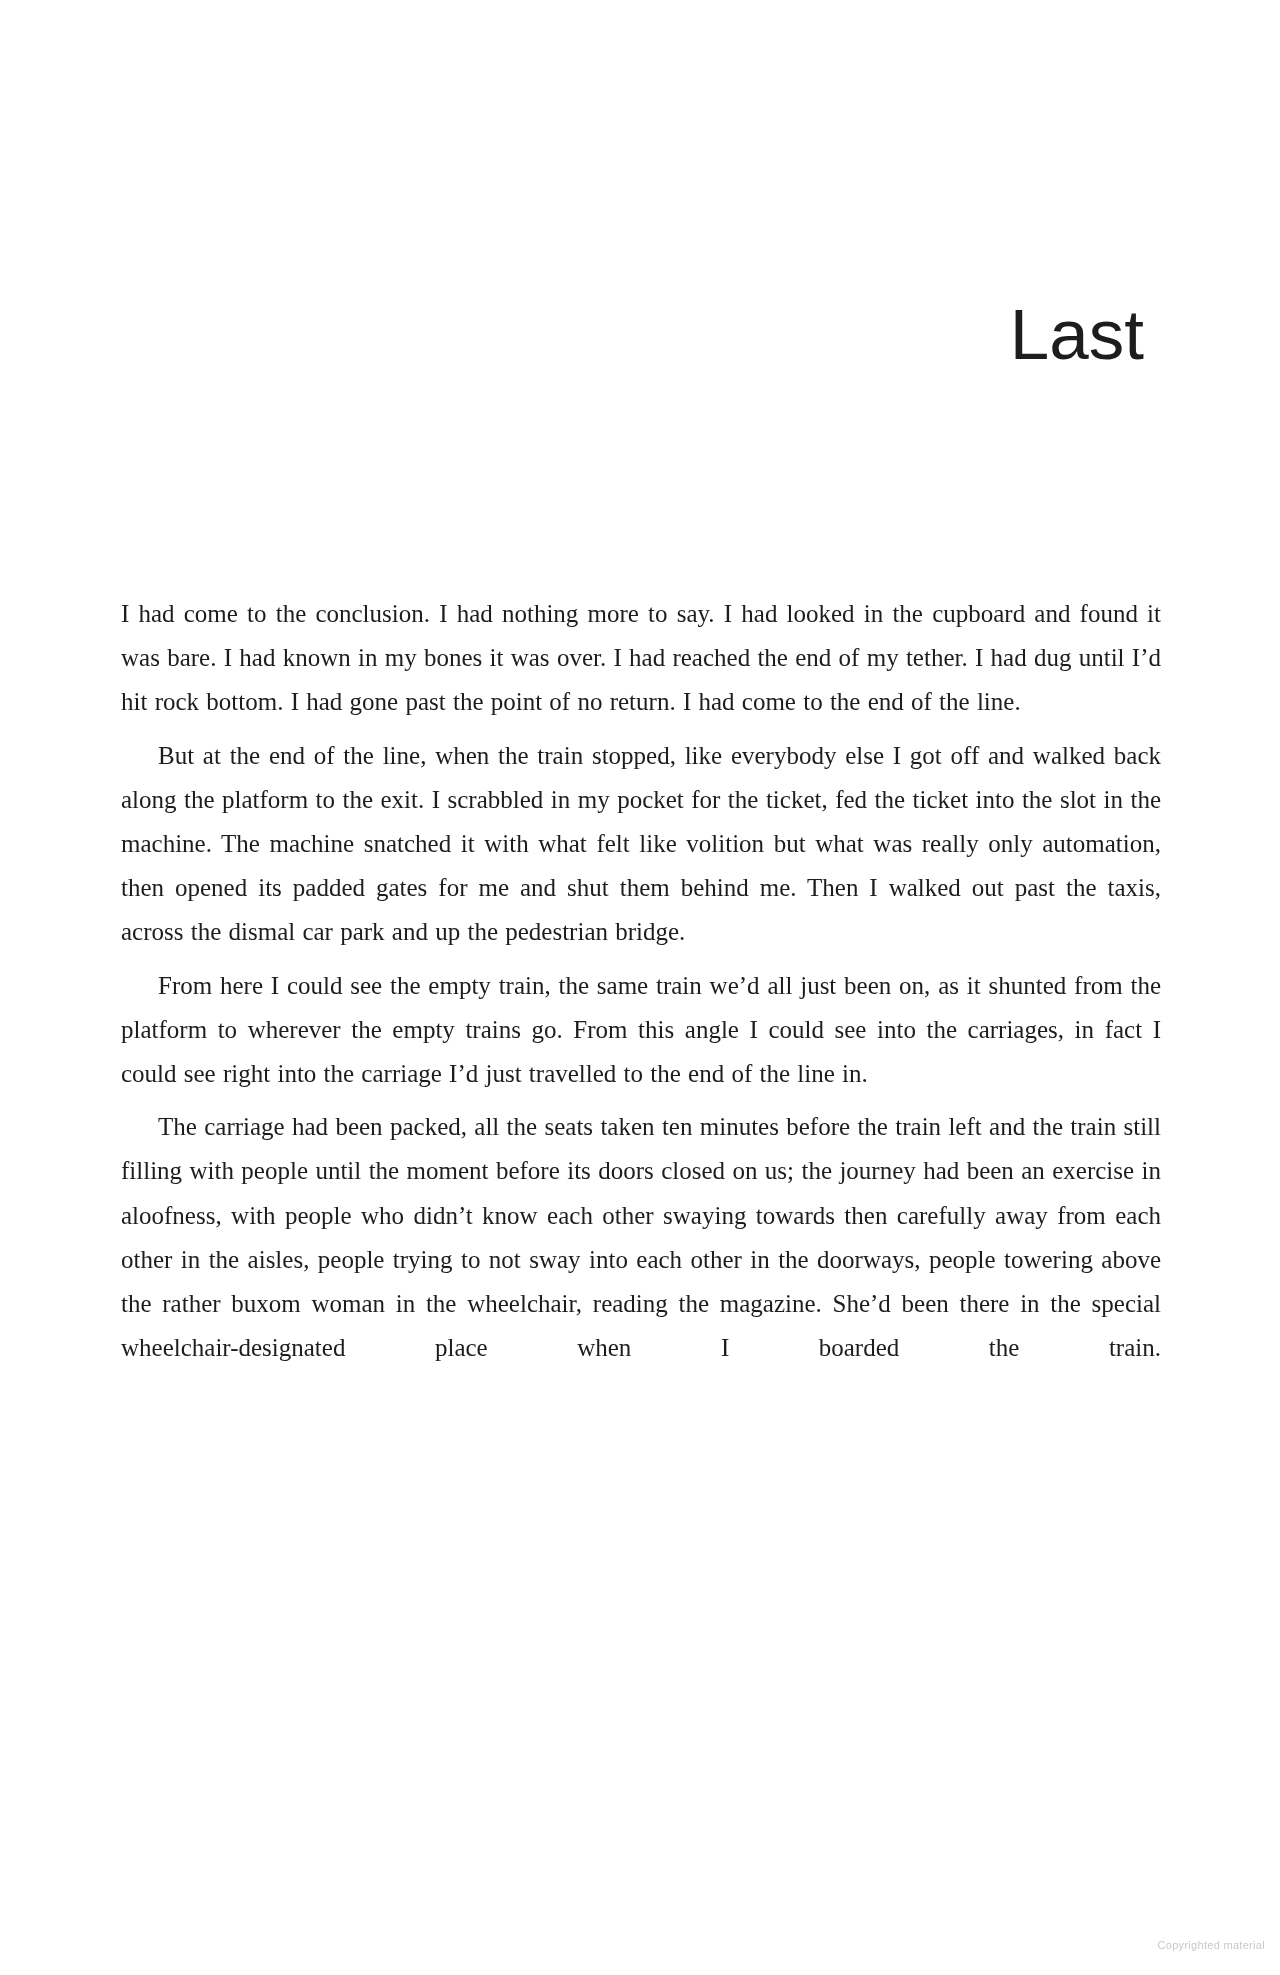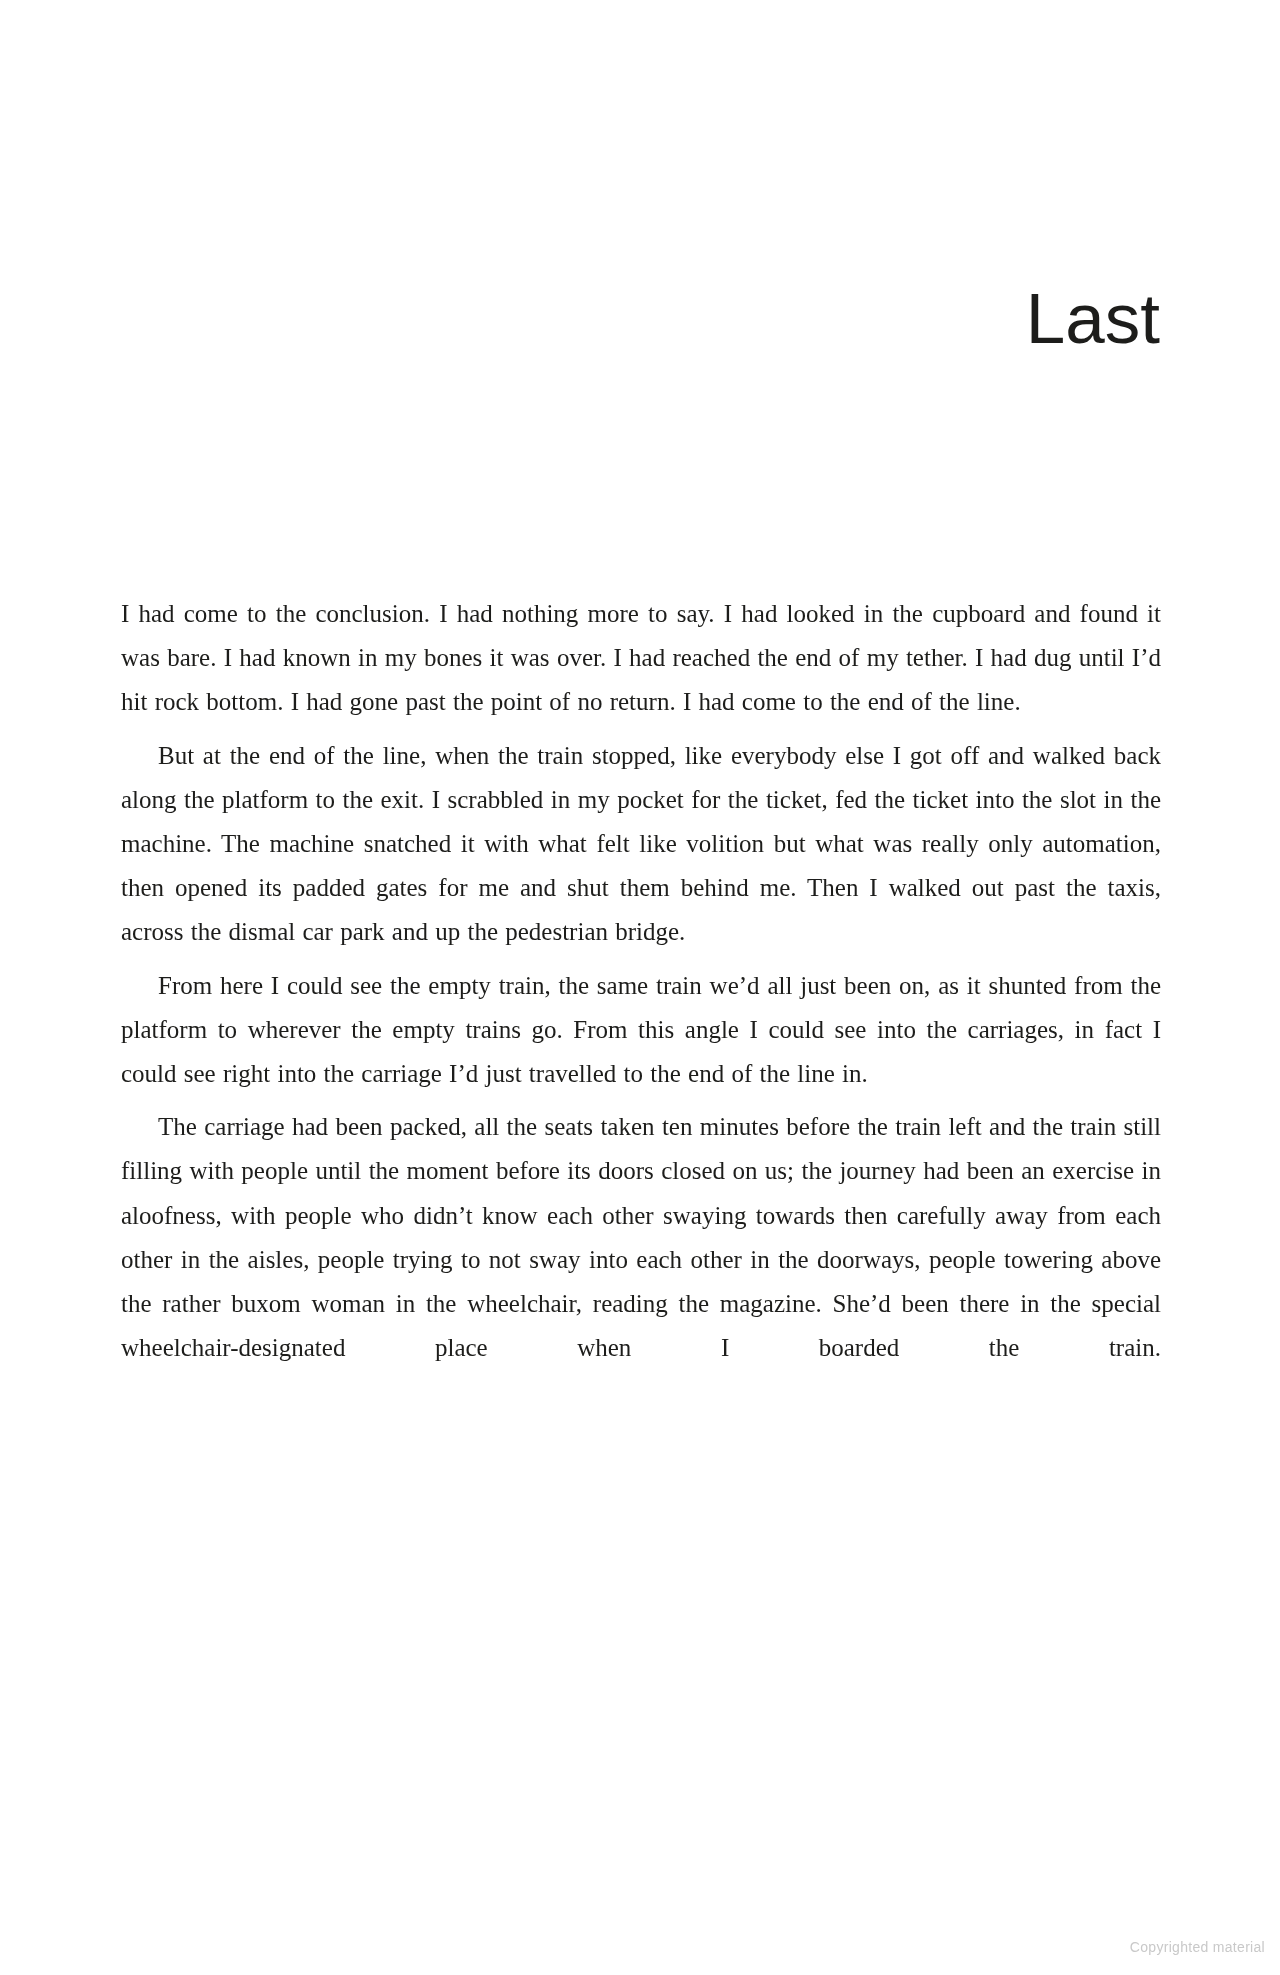--- a/index.html
+++ b/index.html
@@ -22,21 +22,21 @@
     position: relative;
     width: 1280px;
     height: 1975px;
     background: var(--bg-color);
     overflow: hidden;
   }
   .chapter-title {
     position: absolute;
     top: 283px;
     right: 120px;
-    margin: 0;
+    margin: 16px;
     font-family: "Liberation Sans", sans-serif;
     font-weight: 400;
     font-size: 71px;
     line-height: 1;
     letter-spacing: 0;
     color: var(--title-color);
     white-space: nowrap;
   }
   .body-text {
     position: absolute;
@@ -60,21 +60,21 @@
   }
   
   .para.continued {
     text-align-last: justify;
   }
   .watermark {
     position: absolute;
     top: 1939px;
     right: 15px;
     font-family: "Liberation Sans", sans-serif;
-    font-size: 14px;
+    font-size: 11px;
     line-height: 1.2;
     letter-spacing: 0.3px;
     color: var(--watermark-color);
     white-space: nowrap;
   }
 </style>
 </head>
 <body>
 
 <div class="page">

